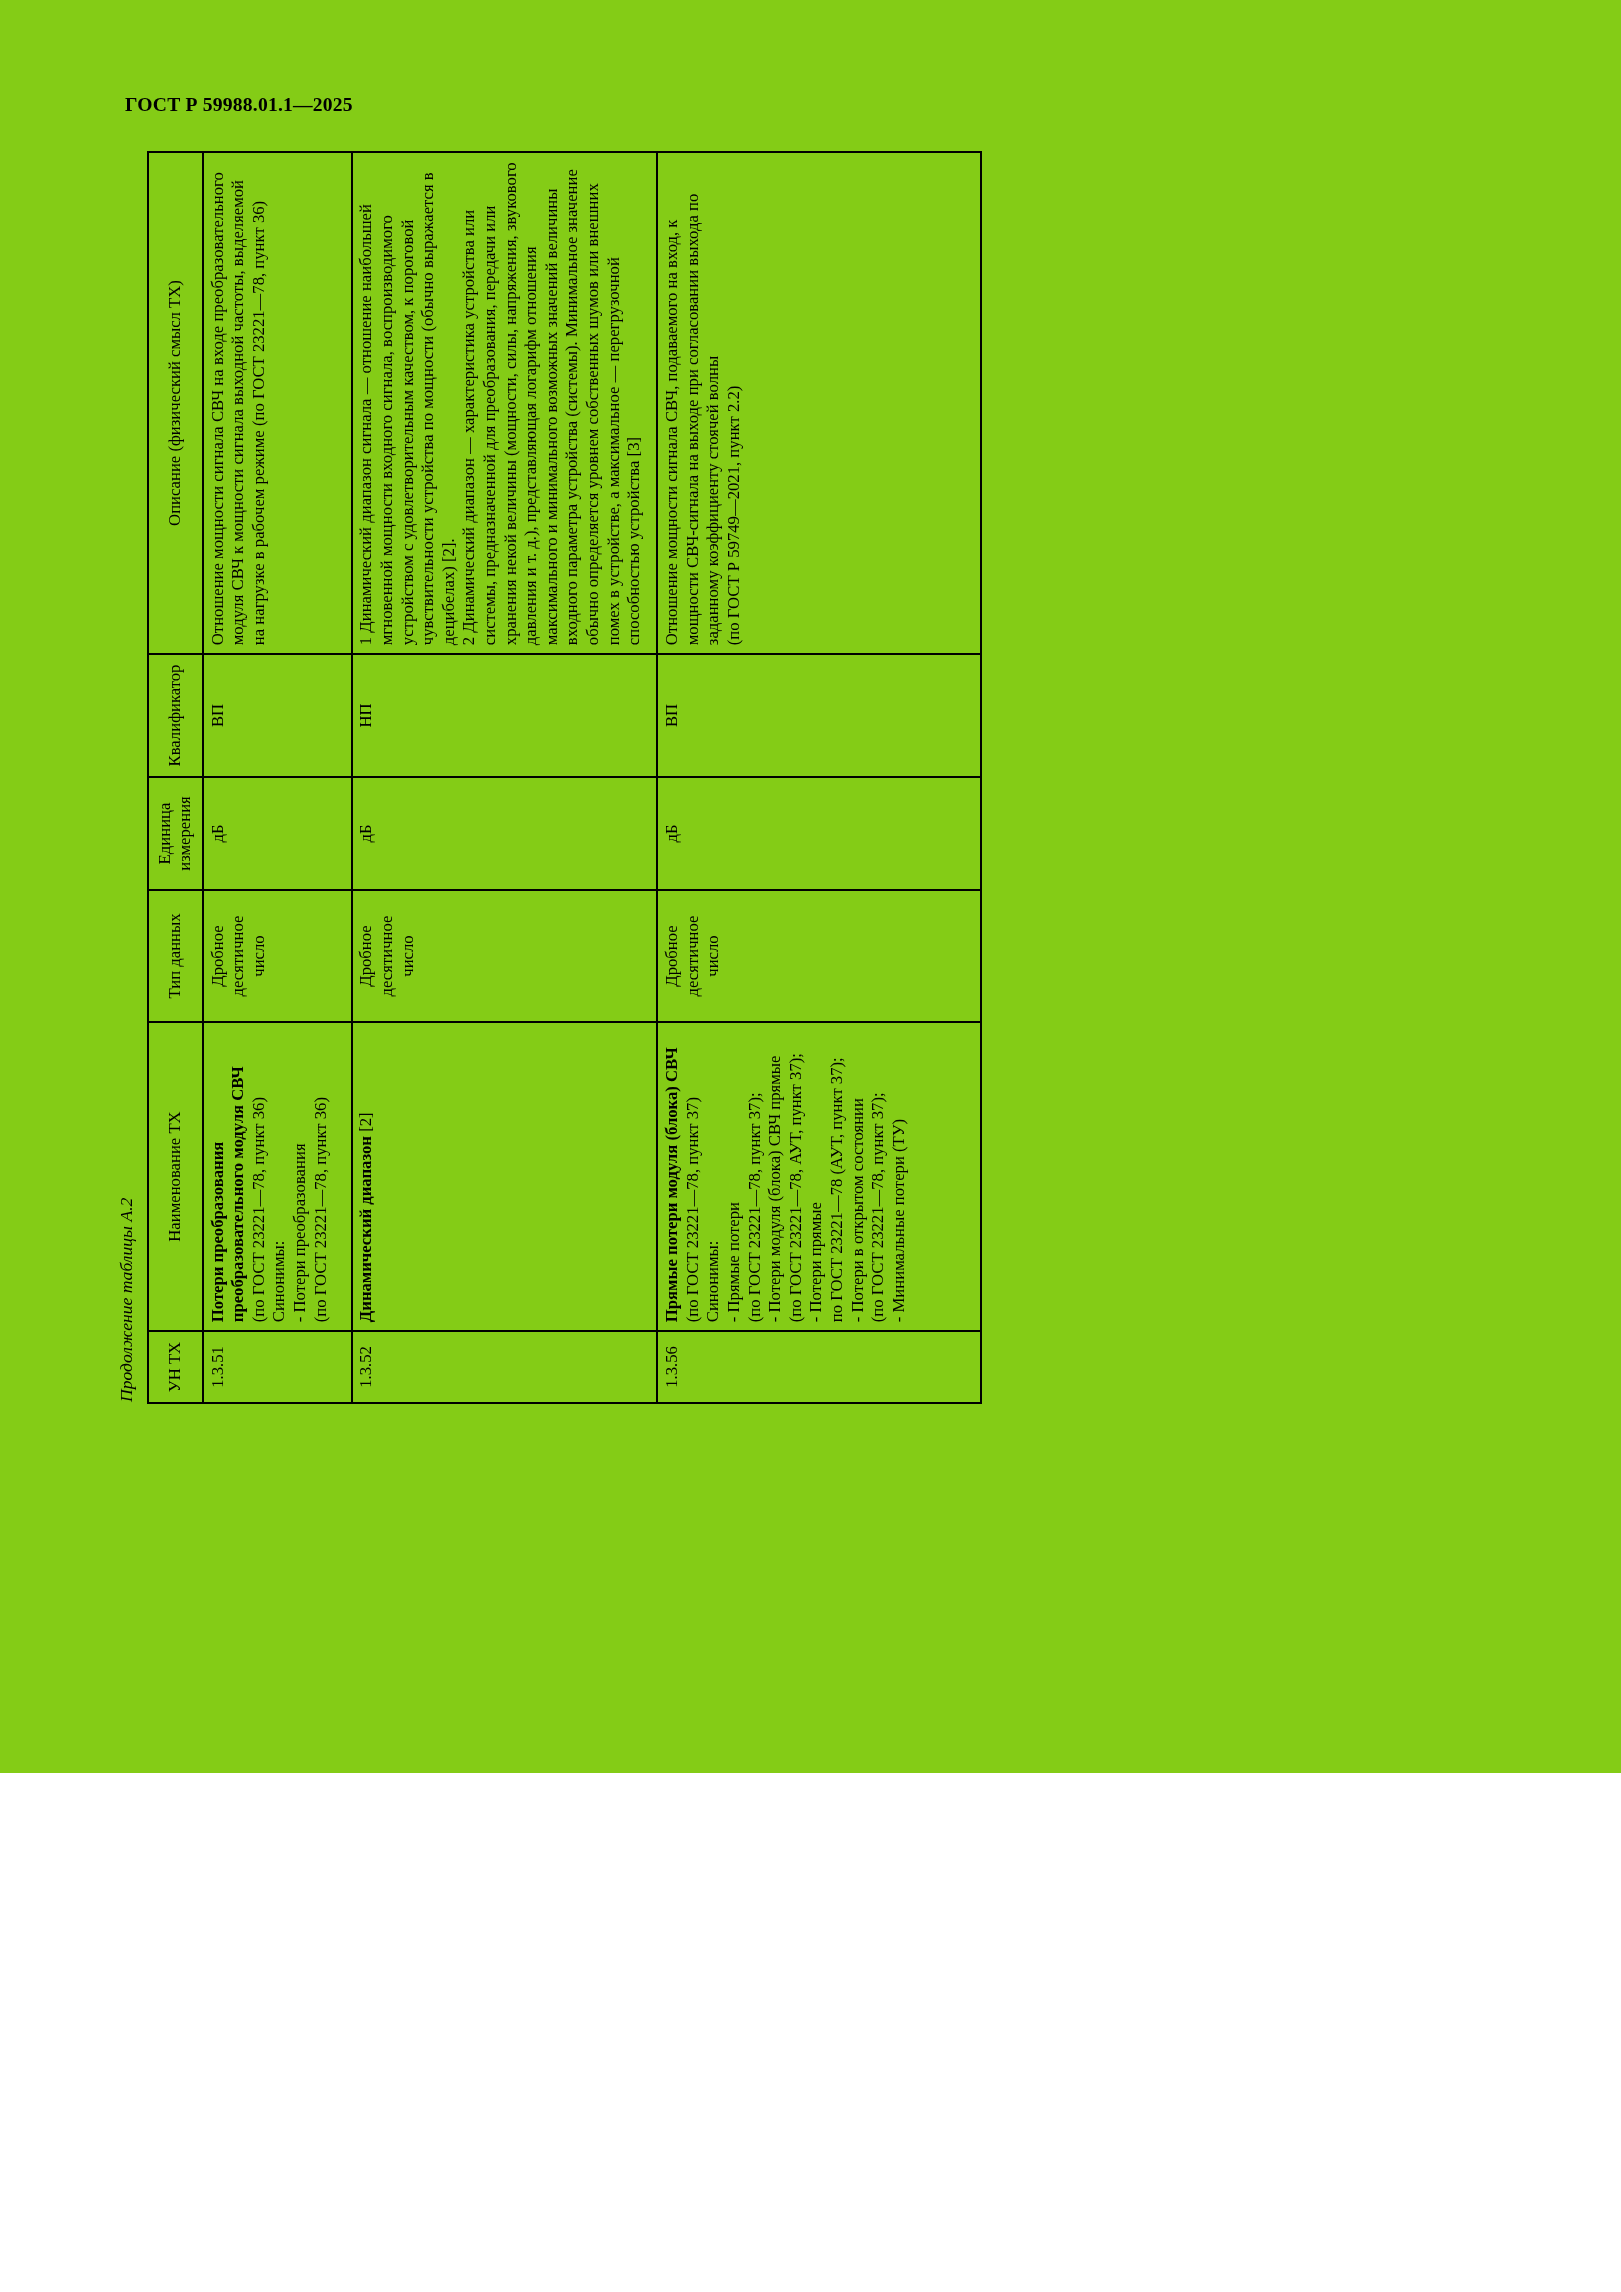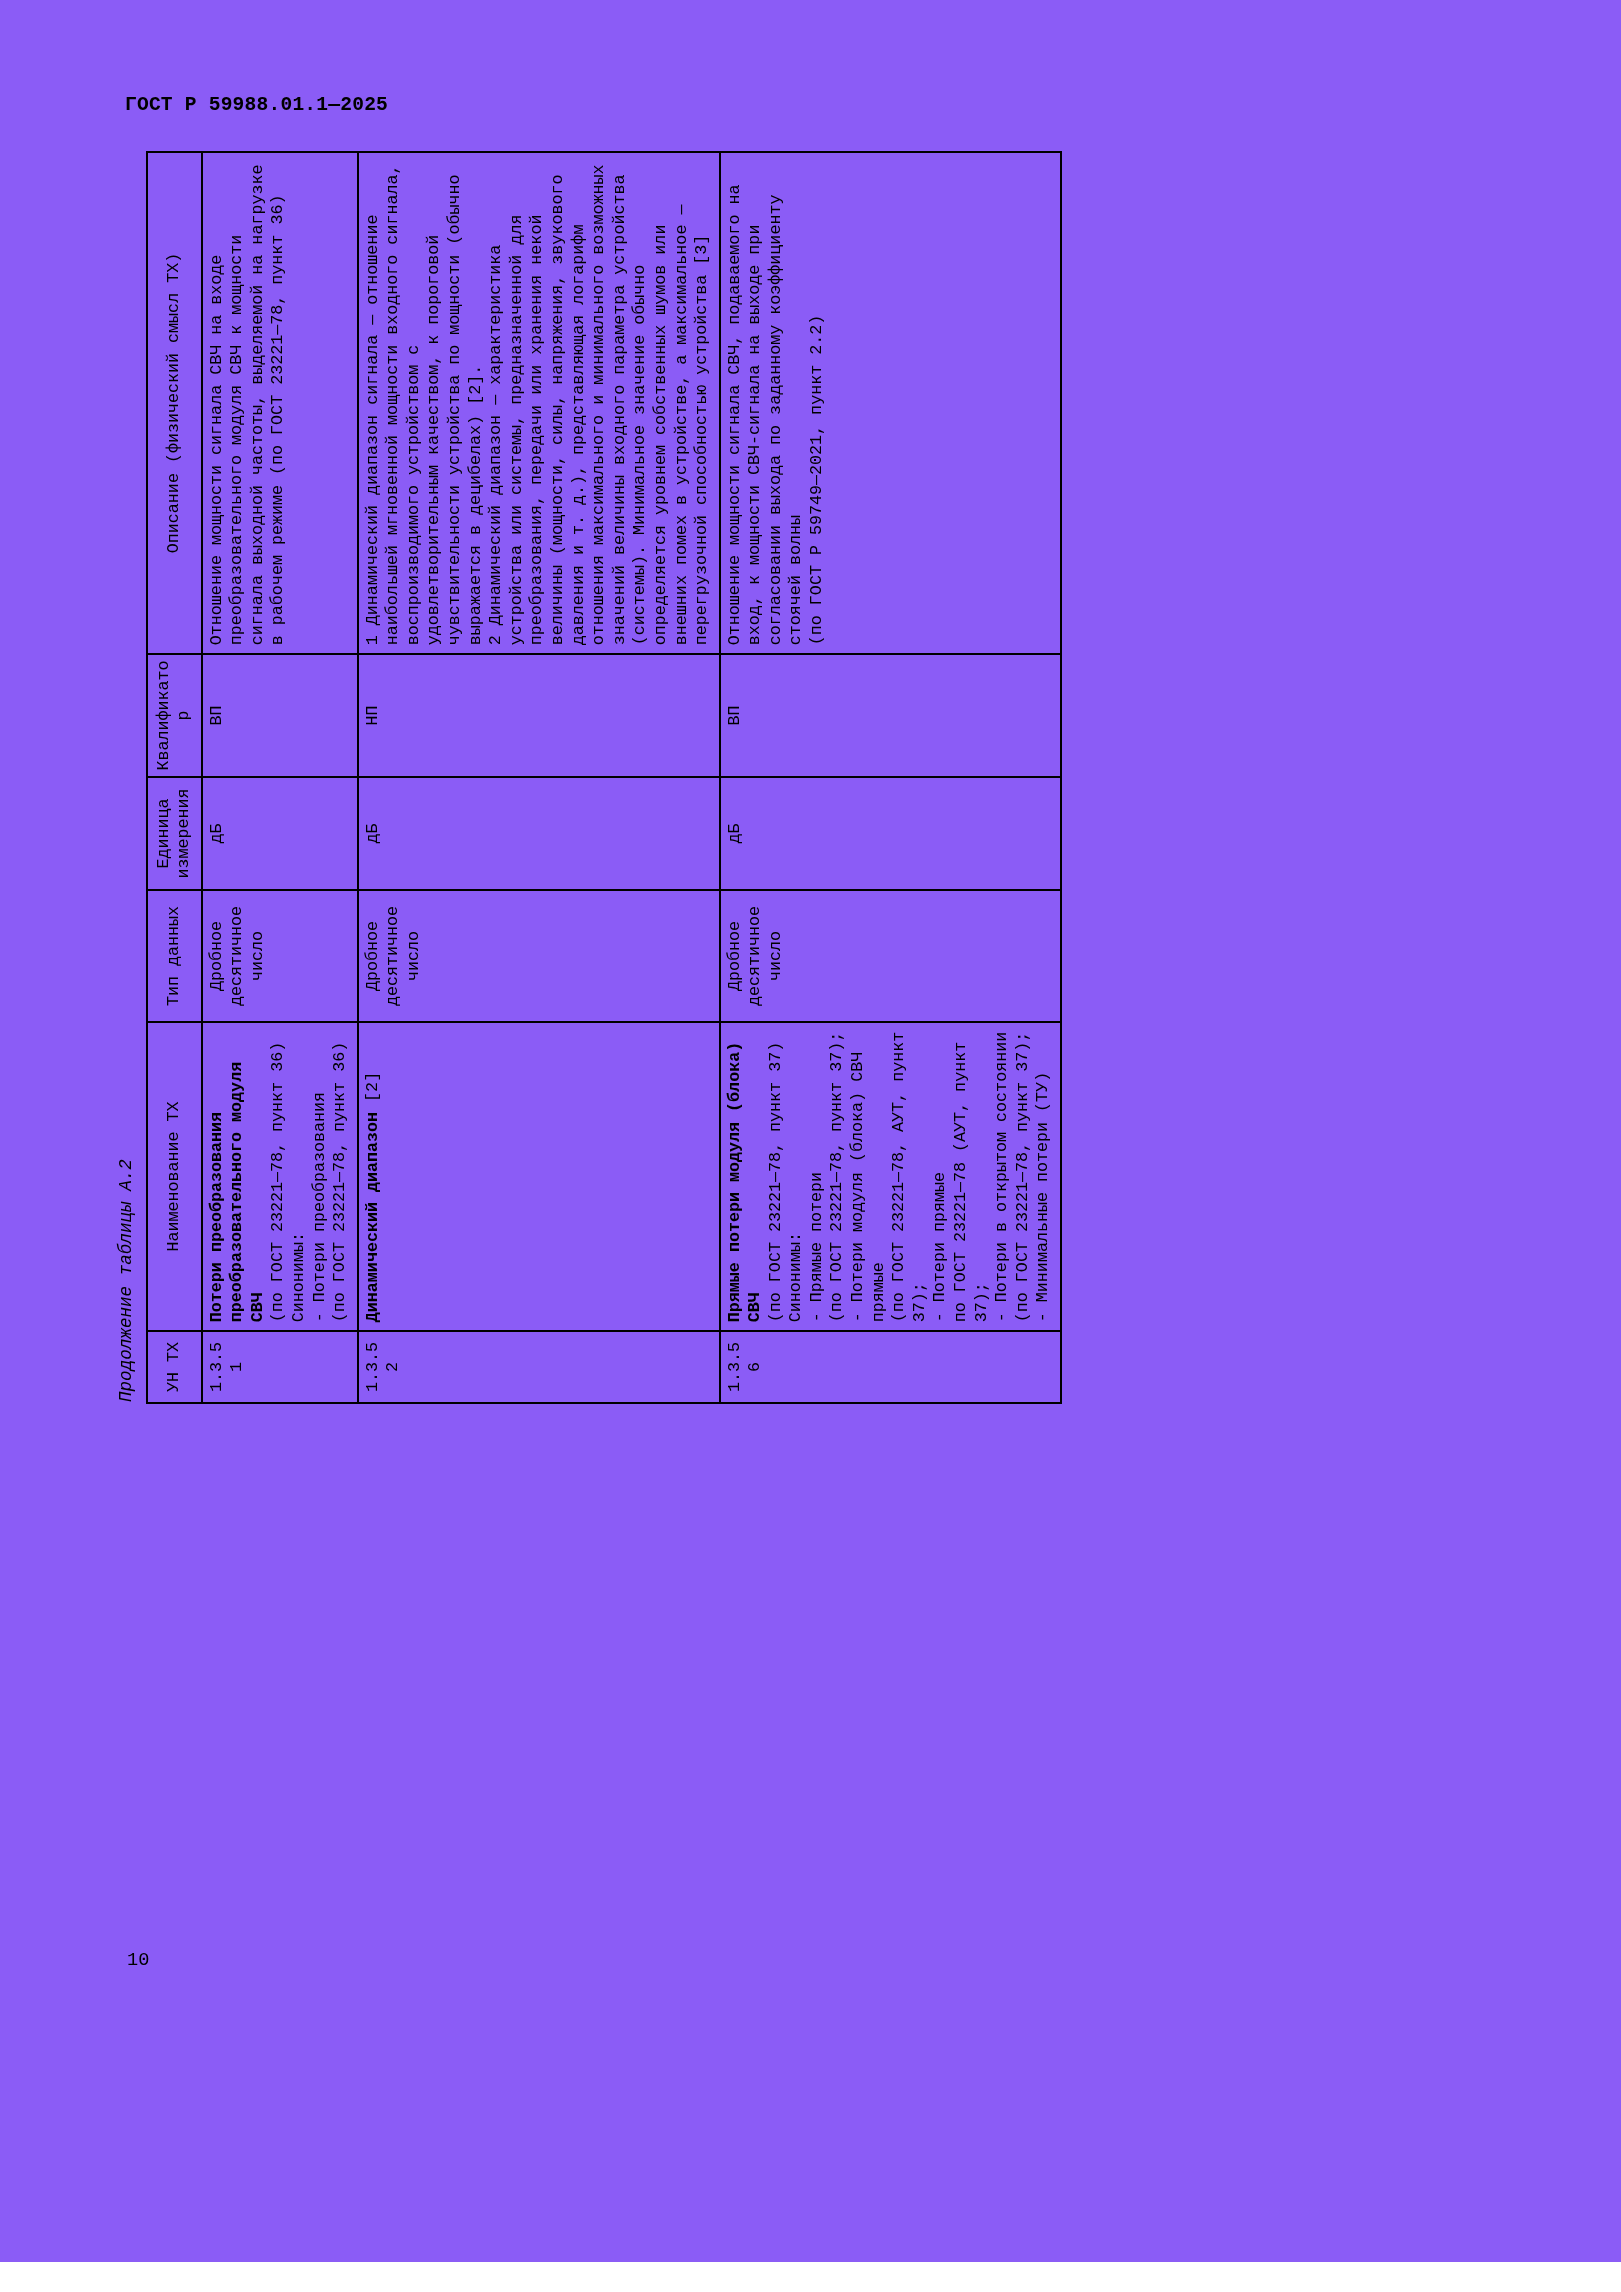--- a/index.html
+++ b/index.html
@@ -1,21 +1,21 @@
 <!DOCTYPE html>
 <html lang="ru"><head>
 <meta charset="utf-8">
 <style>
   html, body { margin: 0; padding: 0; background: #ffffff; }
   .page {
     position: relative;
     width: 1621px;
-    height: 2262px;
-    background: #8b5cf6;
-    font-family: Liberation Mono, monospace;
+    height: 1773px;
+    background: #84cc16;
+    font-family: Liberation Serif, serif;
     color: #000;
     overflow: hidden;
   }
   .doc-header {
     position: absolute;
     left: 125px;
     top: 94px;
     font-size: 19.6px;
     font-weight: 700;
     letter-spacing: 0.2px;

